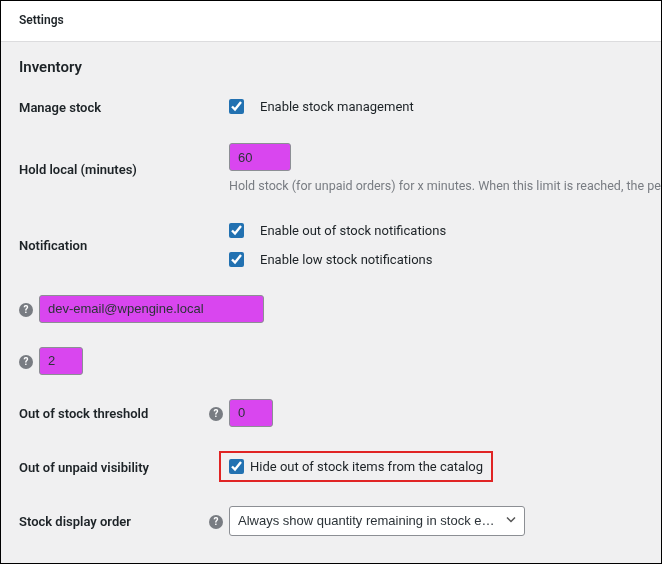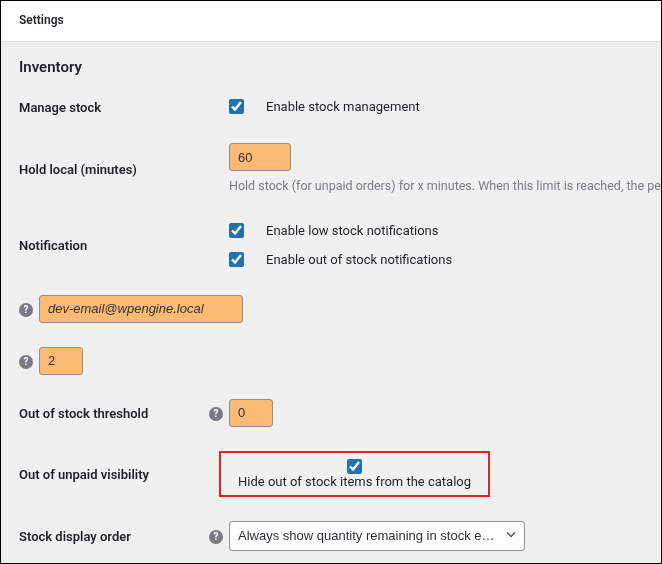--- a/index.html
+++ b/index.html
@@ -64,59 +64,58 @@
   font-size: 10px;
   font-weight: bold;
   display: inline-flex;
   align-items: center;
   justify-content: center;
   line-height: 1;
 }
 .checkbox-line {
   display: flex;
   align-items: center;
-  gap: 22px;
+  gap: 16px;
 }
 .checkbox-line + .checkbox-line { margin-top: 14px; }
 input[type="checkbox"] {
   width: 15px;
   height: 15px;
   accent-color: #2271b1;
   margin: 0;
 }
 .check-label {
   font-size: 13px;
 }
 input[type="text"], input[type="number"] {
   border: 1px solid #8c8f94;
   border-radius: 3px;
   padding: 4px 8px;
   font-size: 13px;
   height: 28px;
-  background: #fdba74;
+  background: #d946ef;
   color: #2c3338;
 }
 .input-short { width: 62px; }
 .input-num { width: 44px; }
-.input-email { width: 204px; font-style: italic; }
+.input-email { width: 225px; }
 .helper-text {
   color: #787c82;
   font-size: 12.5px;
   margin-top: 6px;
   line-height: 1.4;
   white-space: nowrap;
 }
 .highlight-box {
   border: 2.5px solid #e02424;
-  padding: 6px 17px;
+  padding: 6px 8px;
   display: inline-flex;
   align-items: center;
-  gap: 0;
+  gap: 6px;
   margin-left: -10px;
-  flex-direction: column;
 }
 .select-wrap {
   position: relative;
   display: inline-block;
   width: 296px;
 }
 .select-wrap select {
   width: 100%;
   border: 1px solid #8c8f94;
   border-radius: 3px;
@@ -170,25 +169,25 @@
       <div class="helper-text">Hold stock (for unpaid orders) for x minutes. When this limit is reached, the pending order</div>
     </div>
   </div>
 
   <div class="form-row">
     <div class="label">Notification</div>
     <div class="help-col"></div>
     <div class="field">
       <label class="checkbox-line">
         <input type="checkbox" checked="" style="">
-        <span class="check-label">Enable low stock notifications</span>
+        <span class="check-label">Enable out of stock notifications</span>
       </label>
       <label class="checkbox-line">
         <input type="checkbox" checked="" style="">
-        <span class="check-label">Enable out of stock notifications</span>
+        <span class="check-label">Enable low stock notifications</span>
       </label>
     </div>
   </div>
 
   <div class="form-row small-gap">
     <div class="help-col">
         <span class="help-icon">?</span>
       </div>
     <div class="field">
       <input type="text" class="input-email" value="dev-email@wpengine.local" style="">

